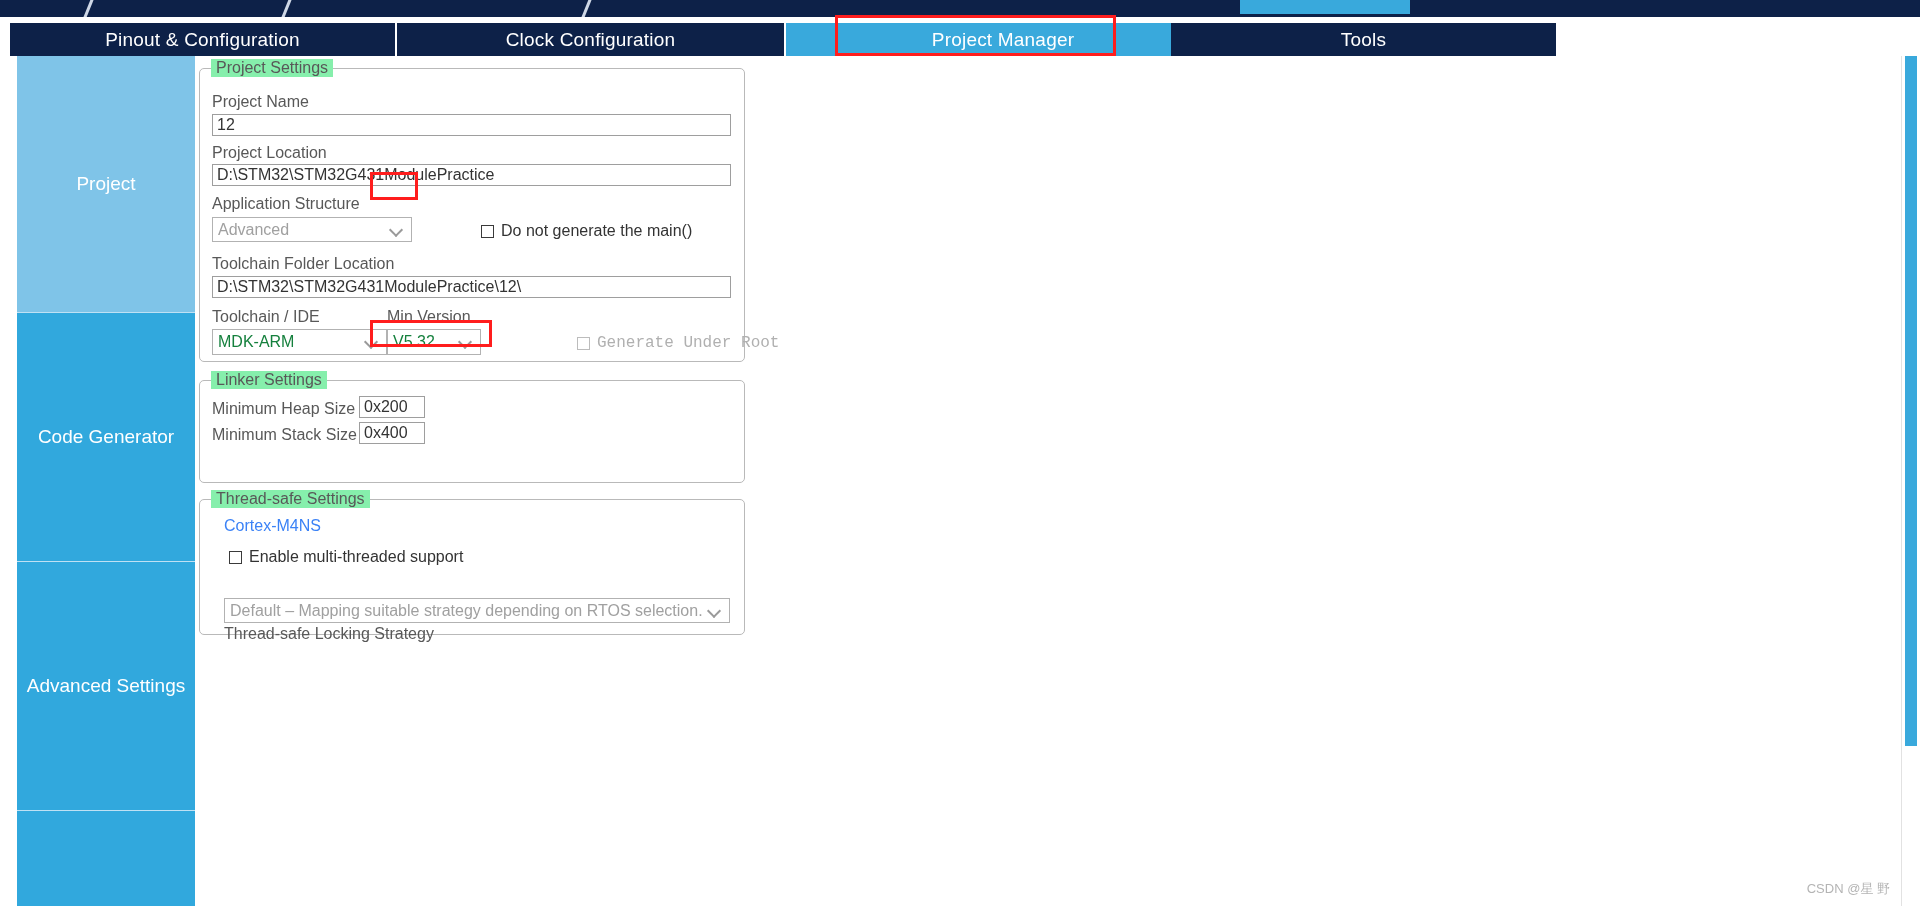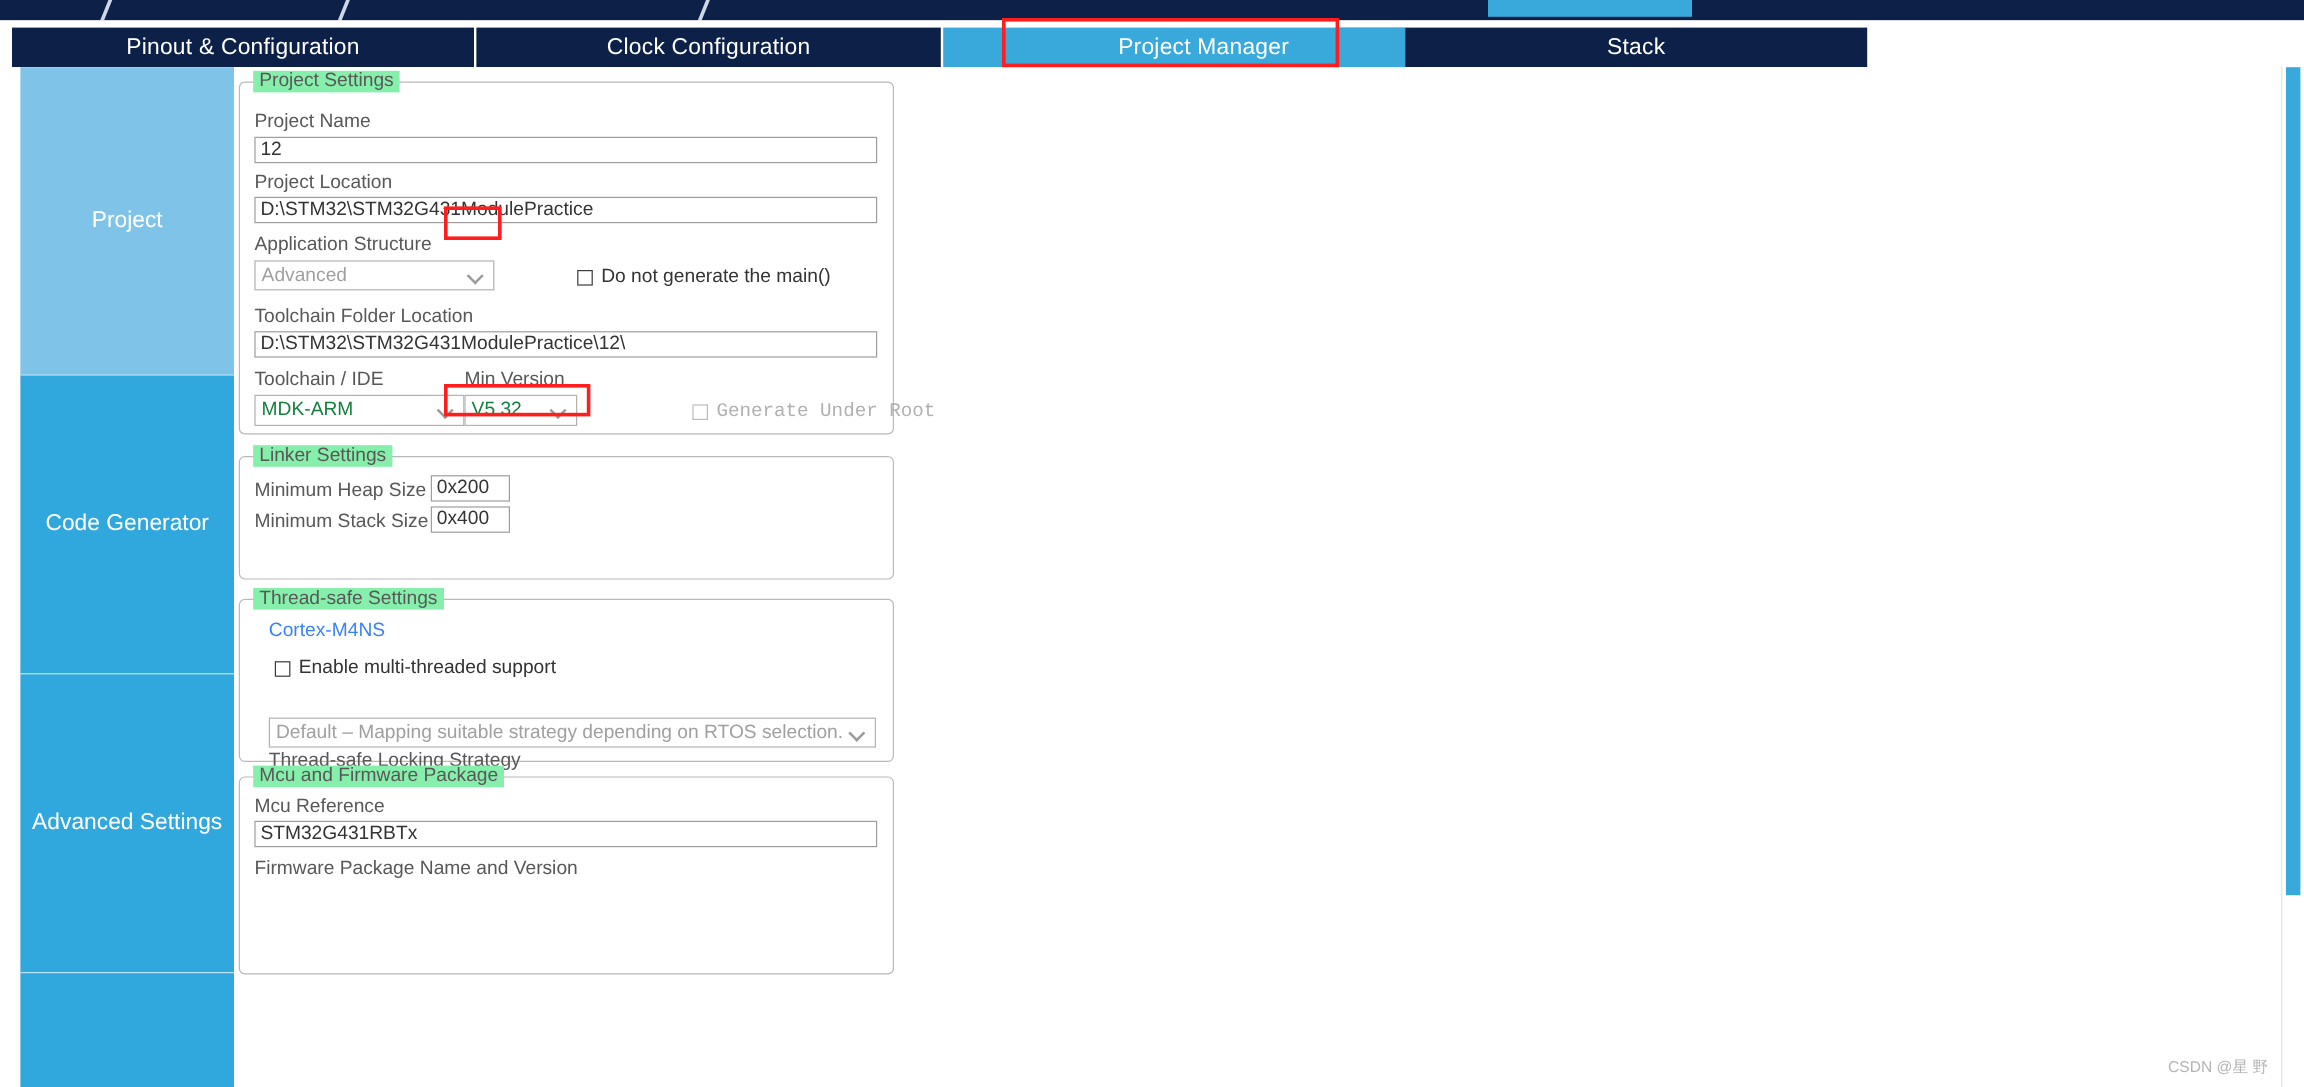--- a/index.html
+++ b/index.html
@@ -243,21 +243,21 @@
     <div class="slash" style="left:576px"></div>
     <div class="active-chip"></div>
   </div>
 
   <div class="tabbar">
     <div class="tab" style="left:10px; width:385px;">Pinout &amp; Configuration</div>
     <div class="tab" style="left:397px; width:387px;">Clock Configuration</div>
     <div class="tab-gap" style="left:786px; width:49px;"></div>
     <div class="tab sel" style="left:835px; width:336px;">Project Manager</div>
     <div class="tab-gap" style="left:1113px; width:58px;"></div>
-    <div class="tab" style="left:1171px; width:385px;">Stack</div>
+    <div class="tab" style="left:1171px; width:385px;">Tools</div>
   </div>
   <div class="redbox" style="left:835px; top:15px; width:281px; height:41px;"></div>
 
   <div class="body-area">
 
     <div class="sidenav">
       <div class="nav-item n0">
         <span>Project</span>
       </div>
       <div class="nav-item n1">
@@ -333,28 +333,20 @@
           <span>Enable multi-threaded support</span>
         </div>
 
         <span class="fld-label" style="left:24px; top:77px;margin-top:48px;">Thread-safe Locking Strategy</span>
         <div class="combo disabled" style="left:24px; top:98px; width:506px; height:25px;">
           <span>Default – Mapping suitable strategy depending on RTOS selection.</span>
           <span class="chev"></span>
         </div>
       </div>
 
-      <div class="group" style="left:4px; top:591px; width:546px; height:165px;">
-        <span class="legend">Mcu and Firmware Package</span>
-
-        <span class="fld-label" style="left:12px; top:16px;">Mcu Reference</span>
-        <div class="textbox" style="left:12px; top:36px; width:519px; height:22px;">STM32G431RBTx</div>
-
-        <span class="fld-label" style="left:12px; top:67px;">Firmware Package Name and Version</span>
-      </div>
 
     </div>
   </div>
 
   <div class="vscroll">
     <div class="thumb" style="height:690px;"></div>
   </div>
 
   <div class="watermark">CSDN @星 野</div>
 

